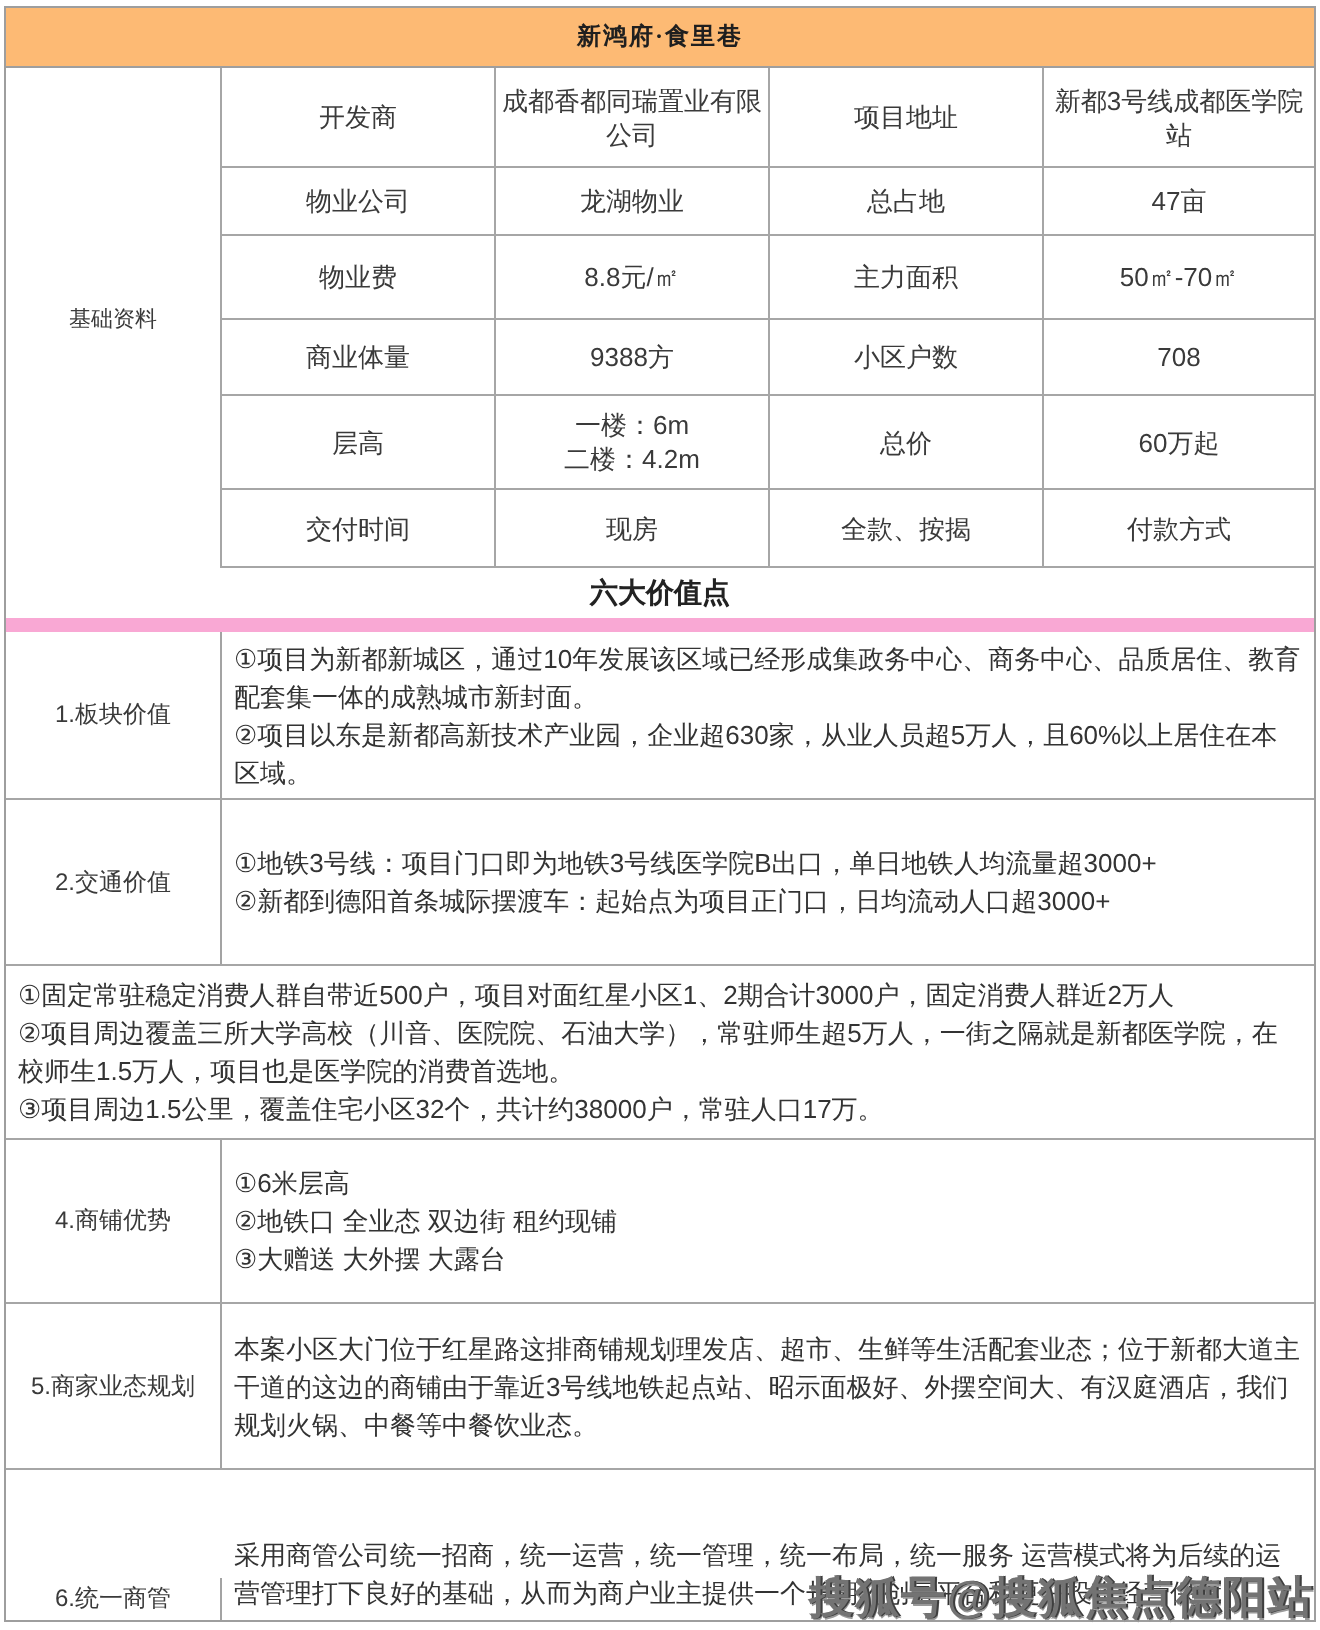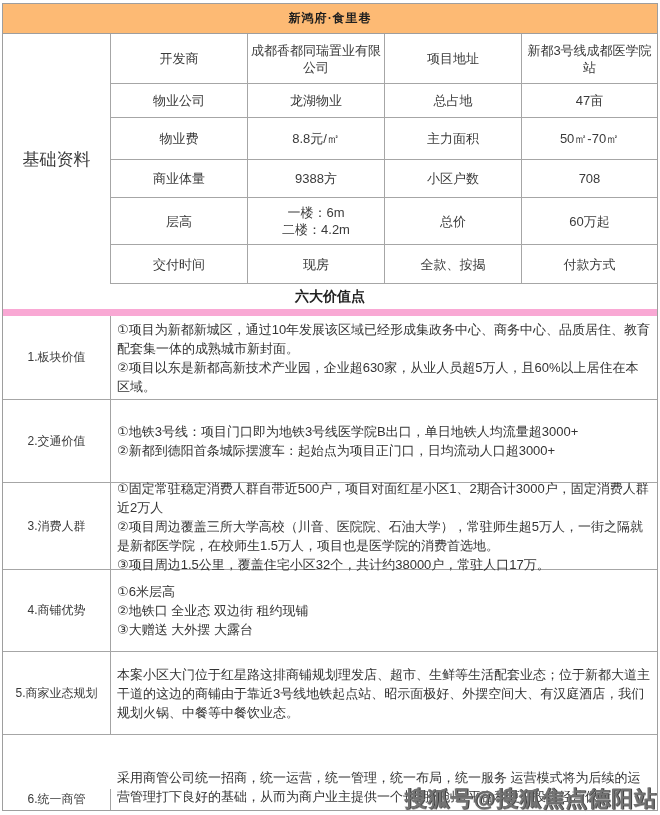--- a/index.html
+++ b/index.html
@@ -10,21 +10,21 @@
   .tbl { position:absolute; left:2px; top:3px; width:656px; height:808px;
     border:1px solid #9e9e9e; background:#fff; color:#3a3a3a; }
 
   .title-row { height:30px; background:#fdba74; border-bottom:1px solid #9e9e9e;
     display:flex; align-items:center; justify-content:center;
     font-size:12px; font-weight:bold; color:#1f1f1f; letter-spacing:1px;font-family:Liberation Serif, serif; }
 
   
   .basic { display:flex; height:250px; }
   .basic-left { width:108px; border-right:1px solid #a6a6a6;
-    display:flex; align-items:center; justify-content:center; font-size:17px; }
+    display:flex; align-items:center; justify-content:center; font-size:11px; }
   .basic-rows { flex:1; display:flex; flex-direction:column; }
   .brow { display:flex; border-bottom:1px solid #a6a6a6; }
   .brow:last-child { border-bottom:1px solid #a6a6a6; }
   .bcell { width:137px; border-right:1px solid #a6a6a6;
     display:flex; align-items:center; justify-content:center; text-align:center;
     font-size:13px; line-height:17px; padding:2px; white-space:pre-line; }
   .bcell:last-child { width:auto; flex:1; border-right:none; padding:2px 1px; }
 
   .values-header { height:32px; border-bottom:7px solid #f9a8d4;
     display:flex; align-items:center; justify-content:center;
@@ -109,21 +109,20 @@
 ②项目以东是新都高新技术产业园，企业超630家，从业人员超5万人，且60%以上居住在本区域。</div>
     </div>
 
     <div class="section" style="height:83px">
       <div class="sec-label">2.交通价值</div>
       <div class="sec-content">①地铁3号线：项目门口即为地铁3号线医学院B出口，单日地铁人均流量超3000+
 ②新都到德阳首条城际摆渡车：起始点为项目正门口，日均流动人口超3000+</div>
     </div>
 
     <div class="section" style="height:87px">
-      <div class="sec-label">3.消费人群</div>
       <div class="sec-content">①固定常驻稳定消费人群自带近500户，项目对面红星小区1、2期合计3000户，固定消费人群近2万人
 ②项目周边覆盖三所大学高校（川音、医院院、石油大学），常驻师生超5万人，一街之隔就是新都医学院，在校师生1.5万人，项目也是医学院的消费首选地。
 ③项目周边1.5公里，覆盖住宅小区32个，共计约38000户，常驻人口17万。</div>
     </div>
 
     <div class="section" style="height:82px">
       <div class="sec-label">4.商铺优势</div>
       <div class="sec-content">①6米层高
 ②地铁口 全业态 双边街 租约现铺
 ③大赠送 大外摆 大露台</div>

